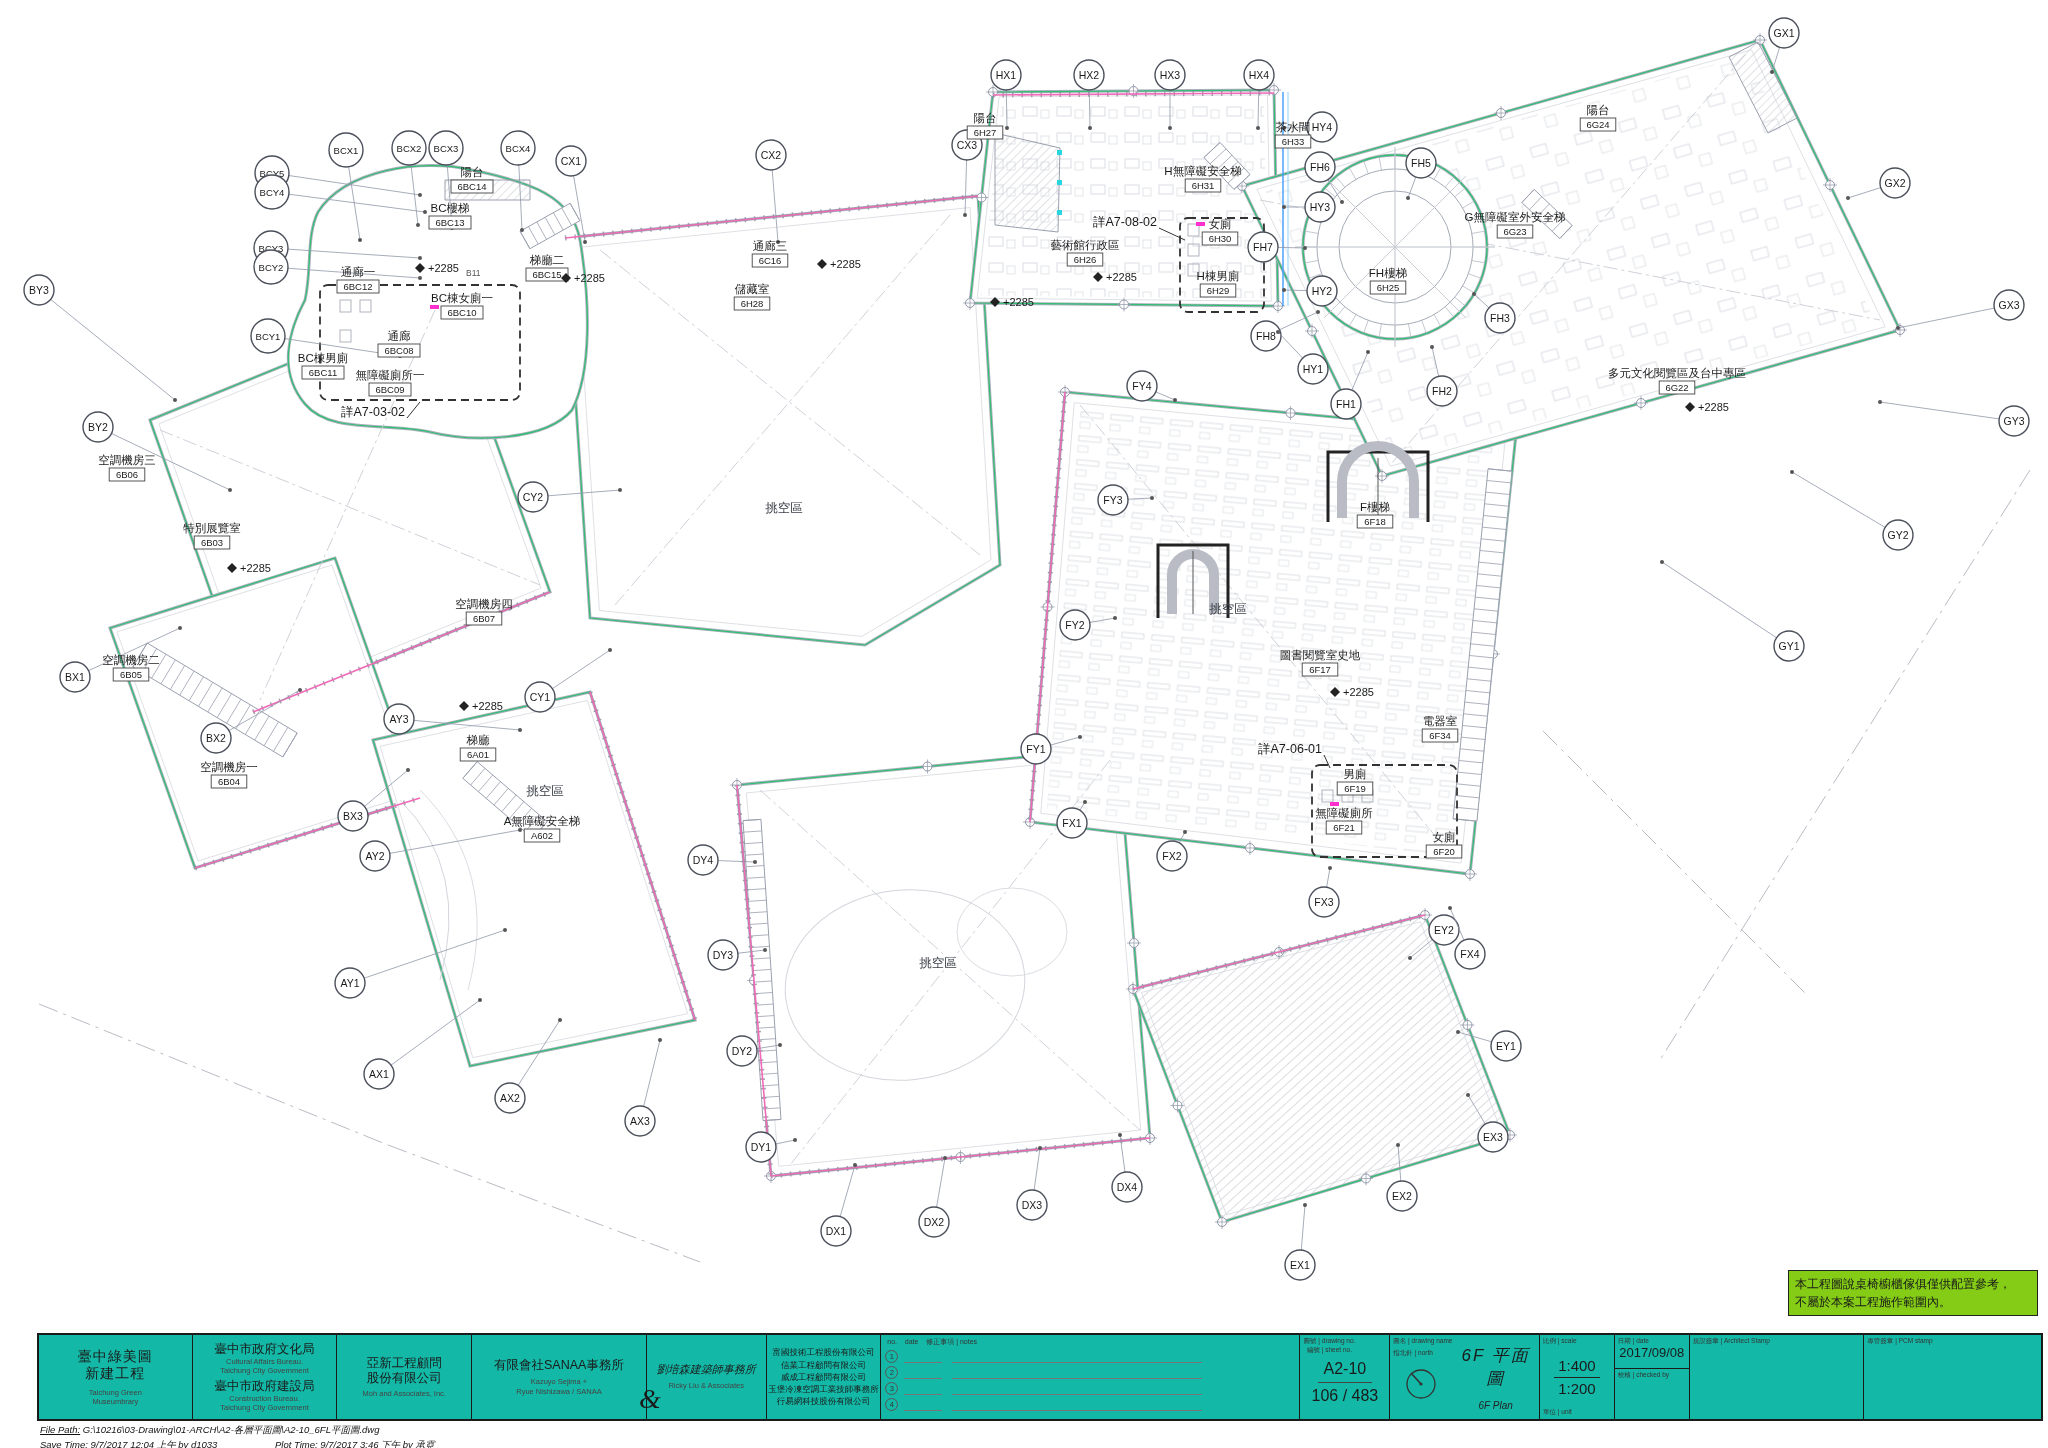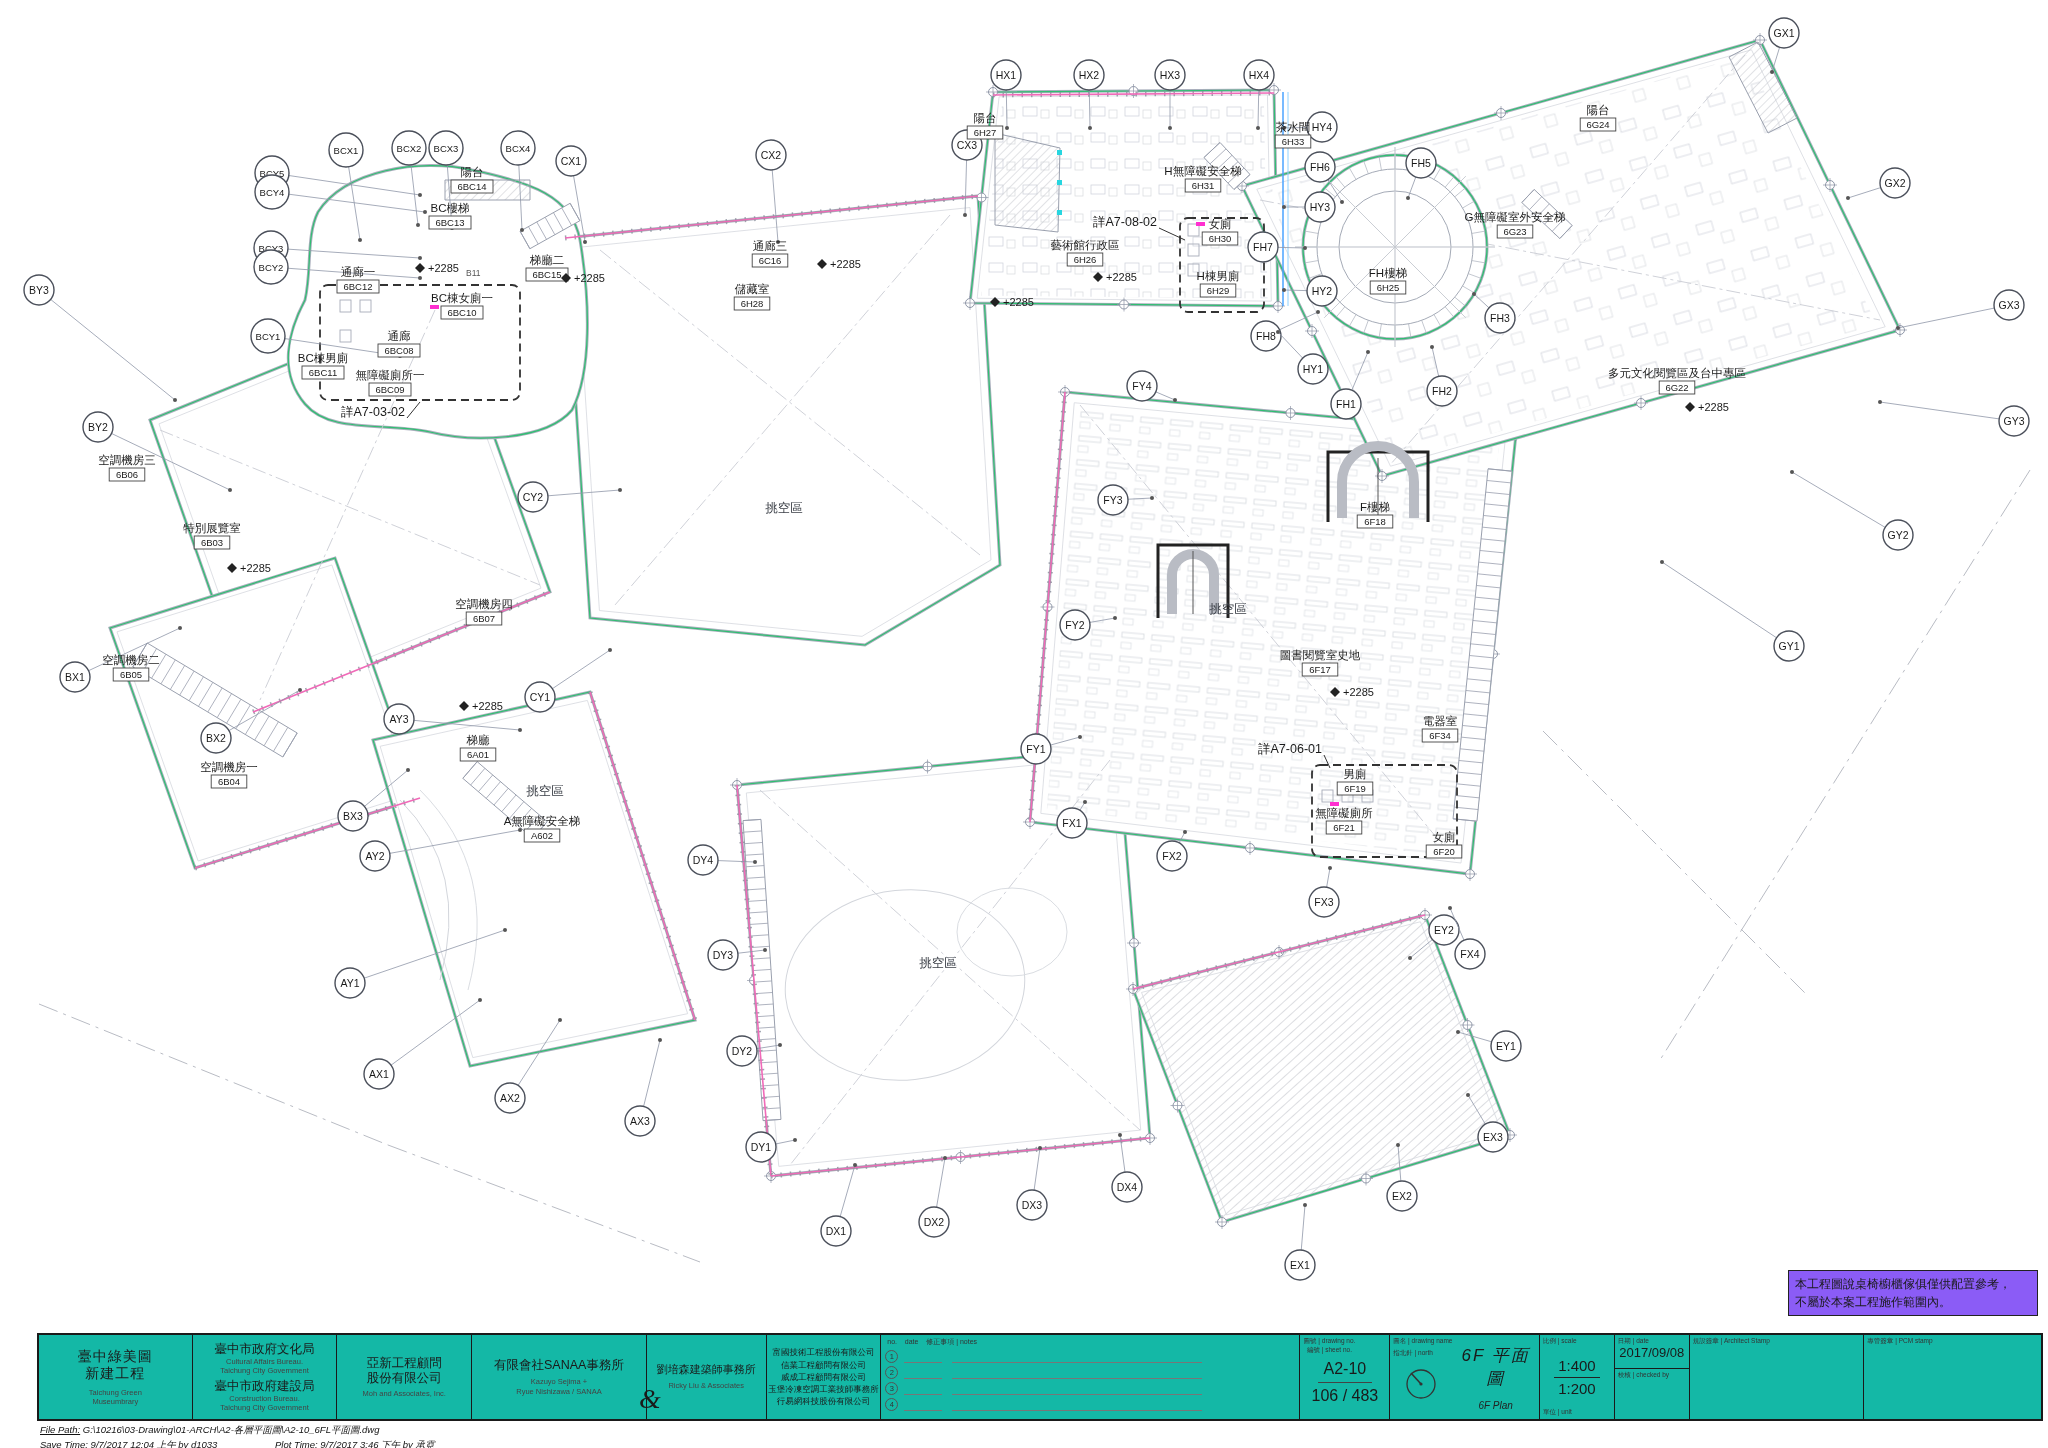--- a/index.html
+++ b/index.html
@@ -7,21 +7,21 @@
          font-family:"Liberation Sans",sans-serif;color:#1a1a1a;}
   svg{position:absolute;left:0;top:0;}
   
   .tblock{position:absolute;left:37px;top:1333px;width:2006px;height:88px;
           border:2px solid #1a1a1a;display:flex;box-sizing:border-box;background:#14b8a6;}
   .tcell{border-left:1.5px solid #1a1a1a;box-sizing:border-box;display:flex;flex-direction:column;
          align-items:center;justify-content:center;text-align:center;position:relative;overflow:hidden;}
   .tcell:first-child{border-left:none;}
   .zh-lg{font-size:14px;letter-spacing:1px;line-height:1.25;}
   .zh-md{font-size:12.5px;line-height:1.2;}
-  .zh-sm{font-size:11px;line-height:1.25;}
+  .zh-sm{font-size:11px;line-height:1.25;font-style:italic;}
   .en-sm{font-size:7.5px;color:#444;line-height:1.25;}
   .amp{position:absolute;left:600px;top:48px;font-family:"Liberation Serif",serif;
        font-style:italic;font-size:28px;z-index:3;background:transparent;}
   .hdr{position:absolute;left:3px;top:2px;font-size:6.5px;color:#333;white-space:nowrap;}
   .consult{font-size:8.5px;line-height:1.45;white-space:nowrap;}
   .rev{align-items:flex-start;justify-content:flex-start;padding:2px 4px;}
   .rev-head{font-size:7px;color:#333;margin-left:2px;}
   .rev-row{display:flex;align-items:flex-end;height:15px;margin-top:1px;}
   .rev-num{width:11px;height:11px;border:1px solid #555;border-radius:50%;font-size:7.5px;
            display:flex;align-items:center;justify-content:center;margin-right:6px;color:#333;}
@@ -41,21 +41,21 @@
   .nametxt{flex:1;display:flex;flex-direction:column;align-items:center;font-style:italic;}
   .name-zh{font-size:17px;letter-spacing:2px;}
   .name-en{font-size:10px;margin-top:10px;color:#222;}
   
   .fileinfo{position:absolute;left:40px;top:1424px;font-size:9.5px;color:#111;white-space:nowrap;}
   .fileinfo .lbl{text-decoration:underline;}
   .fileinfo div{margin-bottom:2px;font-style:italic;}
   .savetime{display:inline-block;margin-right:55px;}
   
   .notebox{position:absolute;left:1788px;top:1270px;width:250px;border:1.2px solid #222;
-           padding:4px 6px;font-size:12px;line-height:1.5;box-sizing:border-box;background:#8b5cf6;}
+           padding:4px 6px;font-size:12px;line-height:1.5;box-sizing:border-box;background:#84cc16;}
 </style>
 </head>
 <body>
 
 <div class="sheet">
 
   <svg id="plan" width="2048" height="1448" viewBox="0 0 2048 1448">
       <defs>
  <pattern id="pf-h" width="34" height="26" patternUnits="userSpaceOnUse">
    <rect x="3" y="3" width="14" height="9" fill="none" stroke="#ccd0d8" stroke-width="0.8"></rect>

